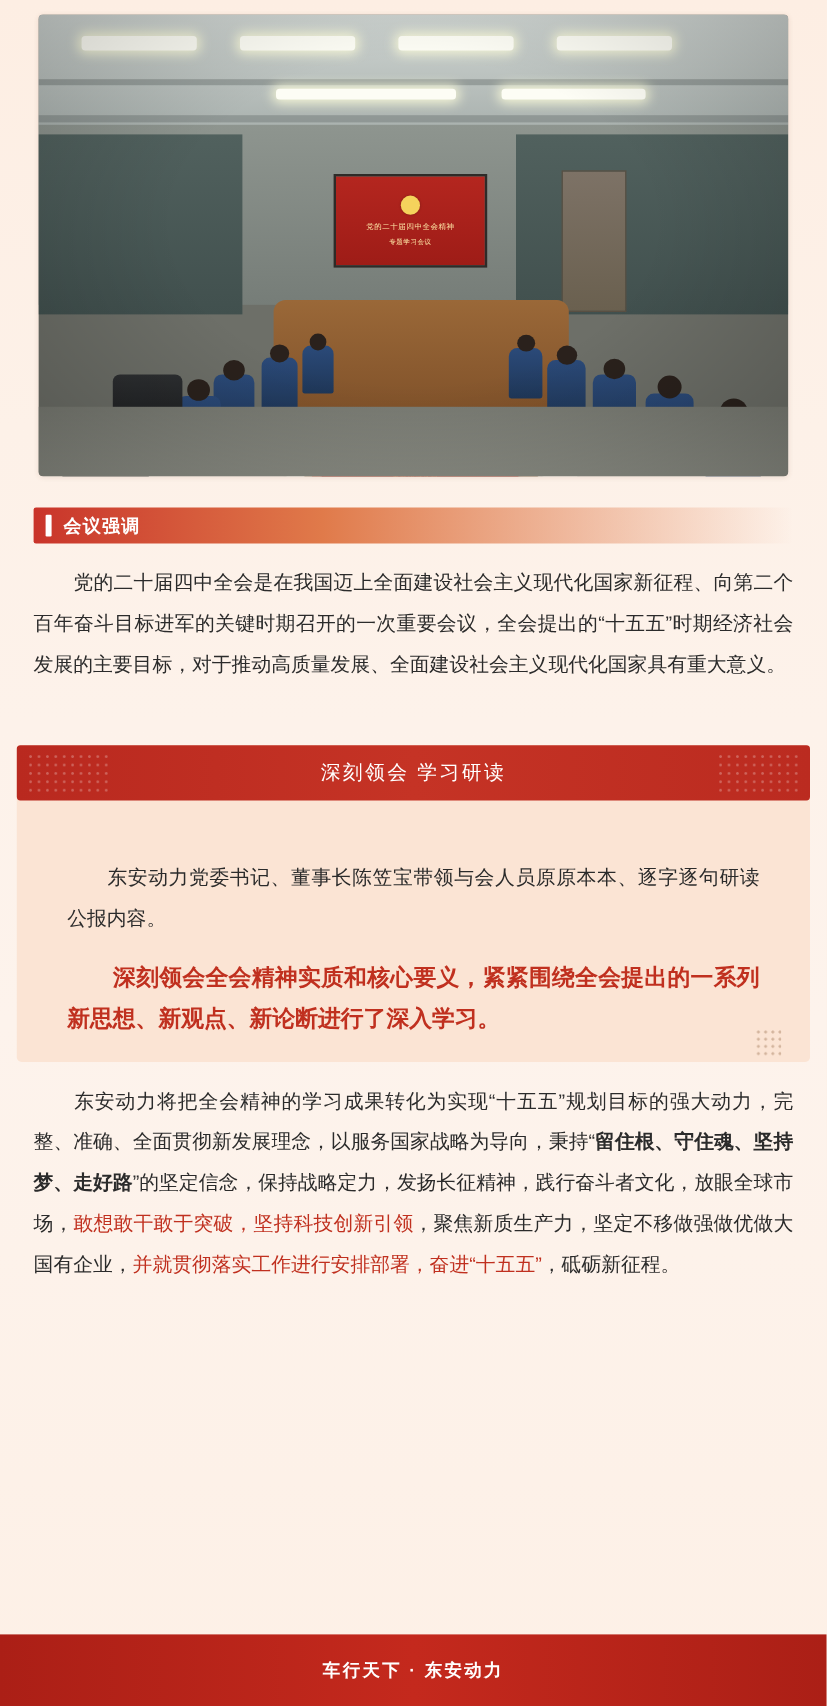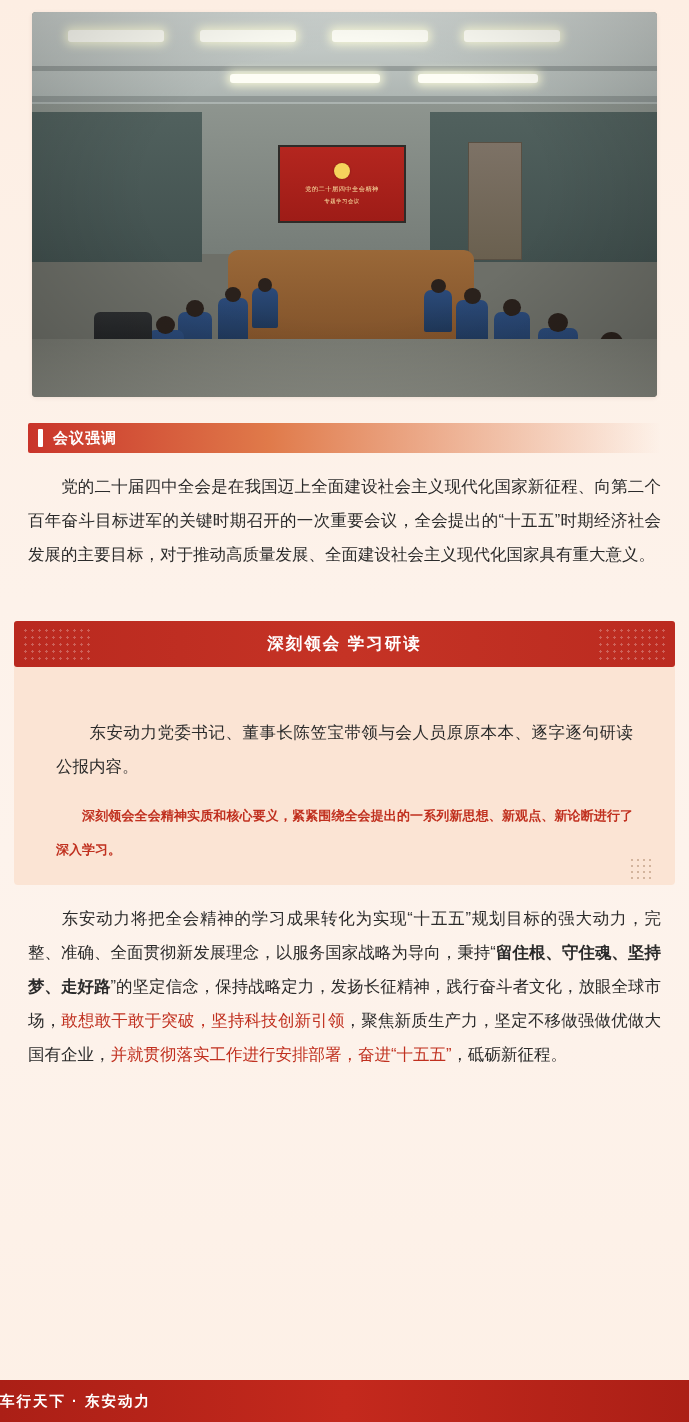--- a/index.html
+++ b/index.html
@@ -171,48 +171,48 @@
     overflow: hidden;
   }
   .band .dots {
     position: absolute; left: 8px; top: 6px; width: 70px; height: 34px;
     background-image: radial-gradient(rgba(255,255,255,0.35) 1px, transparent 1.2px);
     background-size: 7px 7px;
     opacity: .75;
   }
   .band .dots.right { left: auto; right: 8px; }
   .band .btxt {
-    color: #fff; font-size: 16.5px; font-weight: bold; letter-spacing: 2px; z-index: 2;
+    color: #fff; font-size: 16.5px; font-weight: normal; letter-spacing: 2px; z-index: 2;
   }
 
   .band-body { padding: 4px 14px 4px 14px; margin-top: 32px; }
   .hl {
     color: #c0301f;
     font-weight: bold;
-    font-size: 13px;
+    font-size: 19px;
     line-height: 34px;
     text-align: justify;
     padding: 6px 28px 4px 28px;
     position: relative;
   }
   .hl .deco {
     position: absolute; right: 10px; bottom: -10px; width: 22px; height: 24px;
     background-image: radial-gradient(#c9a88f 1.1px, transparent 1.3px);
     background-size: 6px 6px;
     opacity: .8;
   }
 
   
   .footer {
     position: absolute;
     left: 0; bottom: 0;
     width: 100%;
-    height: 42px;
+    height: 60px;
     background: linear-gradient(90deg,#ab1f16 0%, #c4291d 50%, #ab1f16 100%);
-    display: flex; align-items: center; justify-content: flex-start;
+    display: flex; align-items: center; justify-content: center;
   }
   .footer .ftxt {
     color: #fff; font-size: 14.5px; font-weight: bold; letter-spacing: 2px;
   }
   .footer-spacer { height: 54px; }
   strong.b { font-weight: bold; color: #2b2b2b; }
   em.rb { font-style: normal; font-weight: normal; color: #c0301f; }
 </style>
 </head>
 <body>

